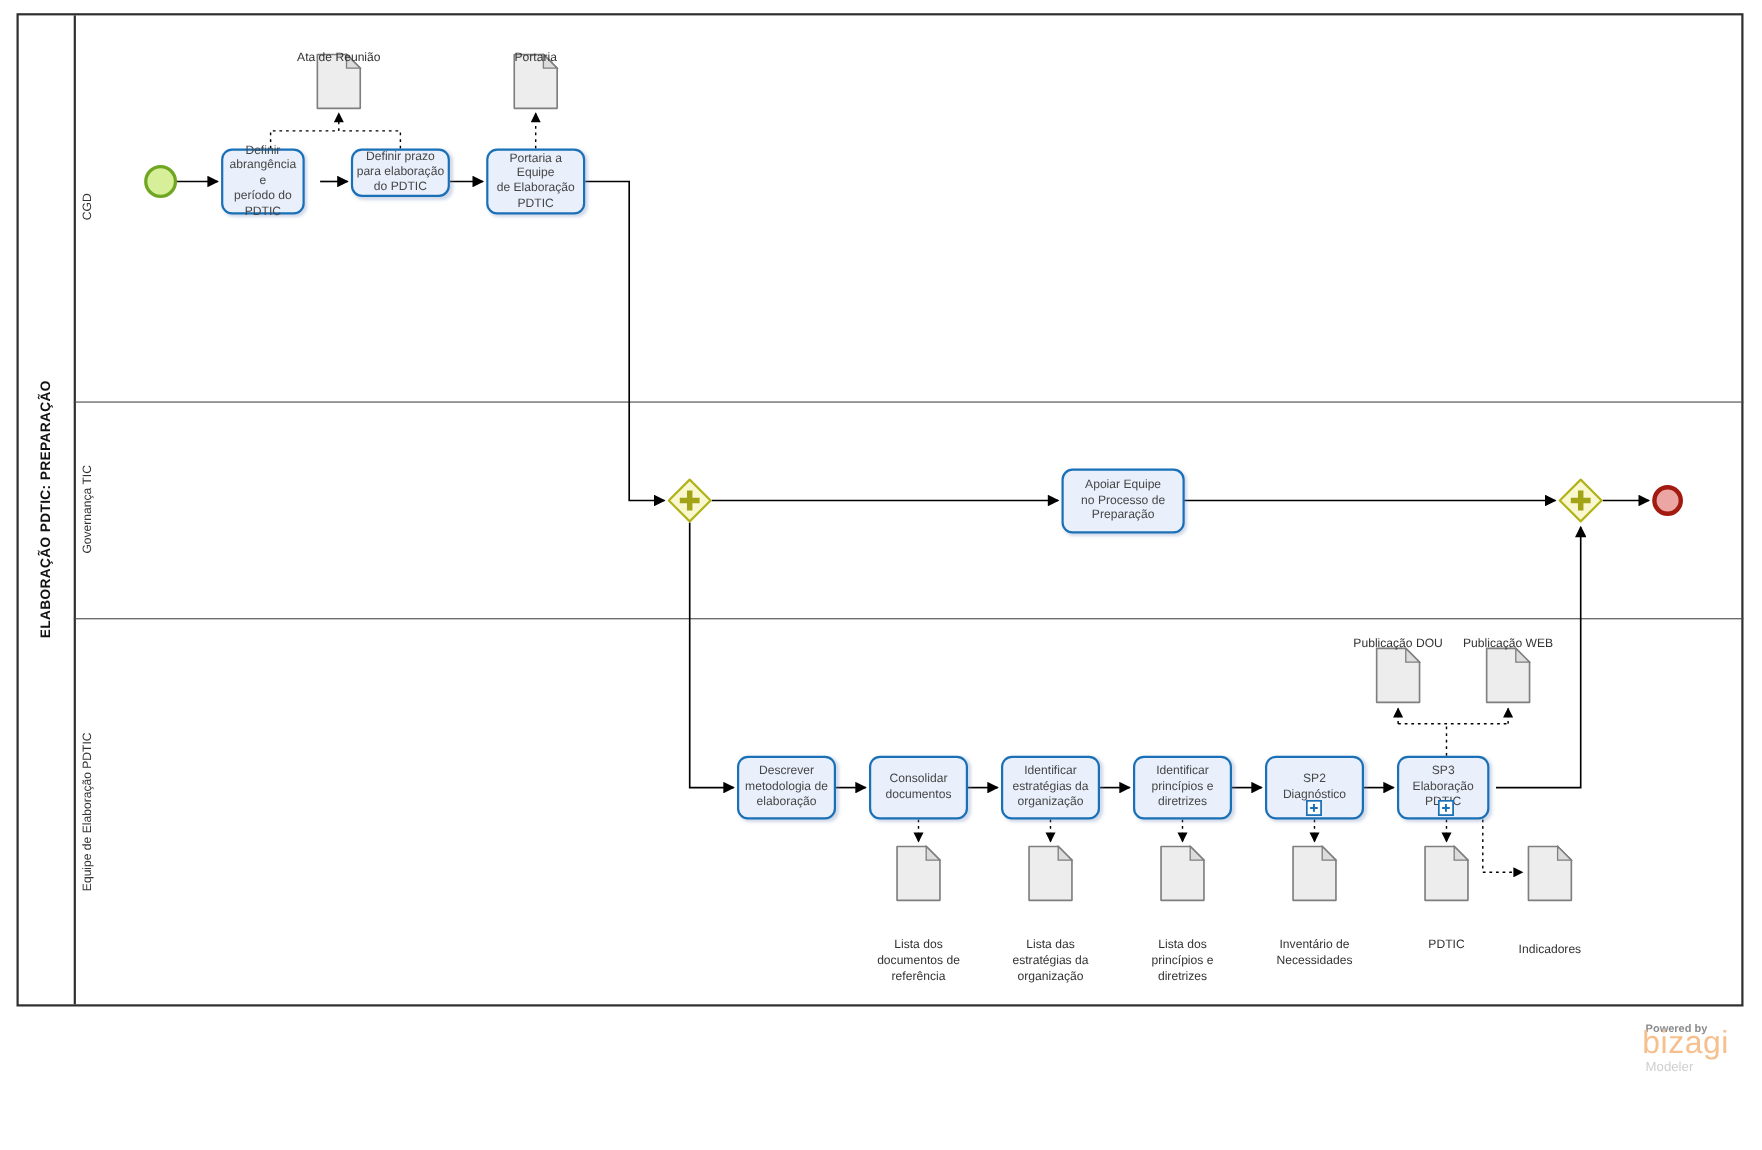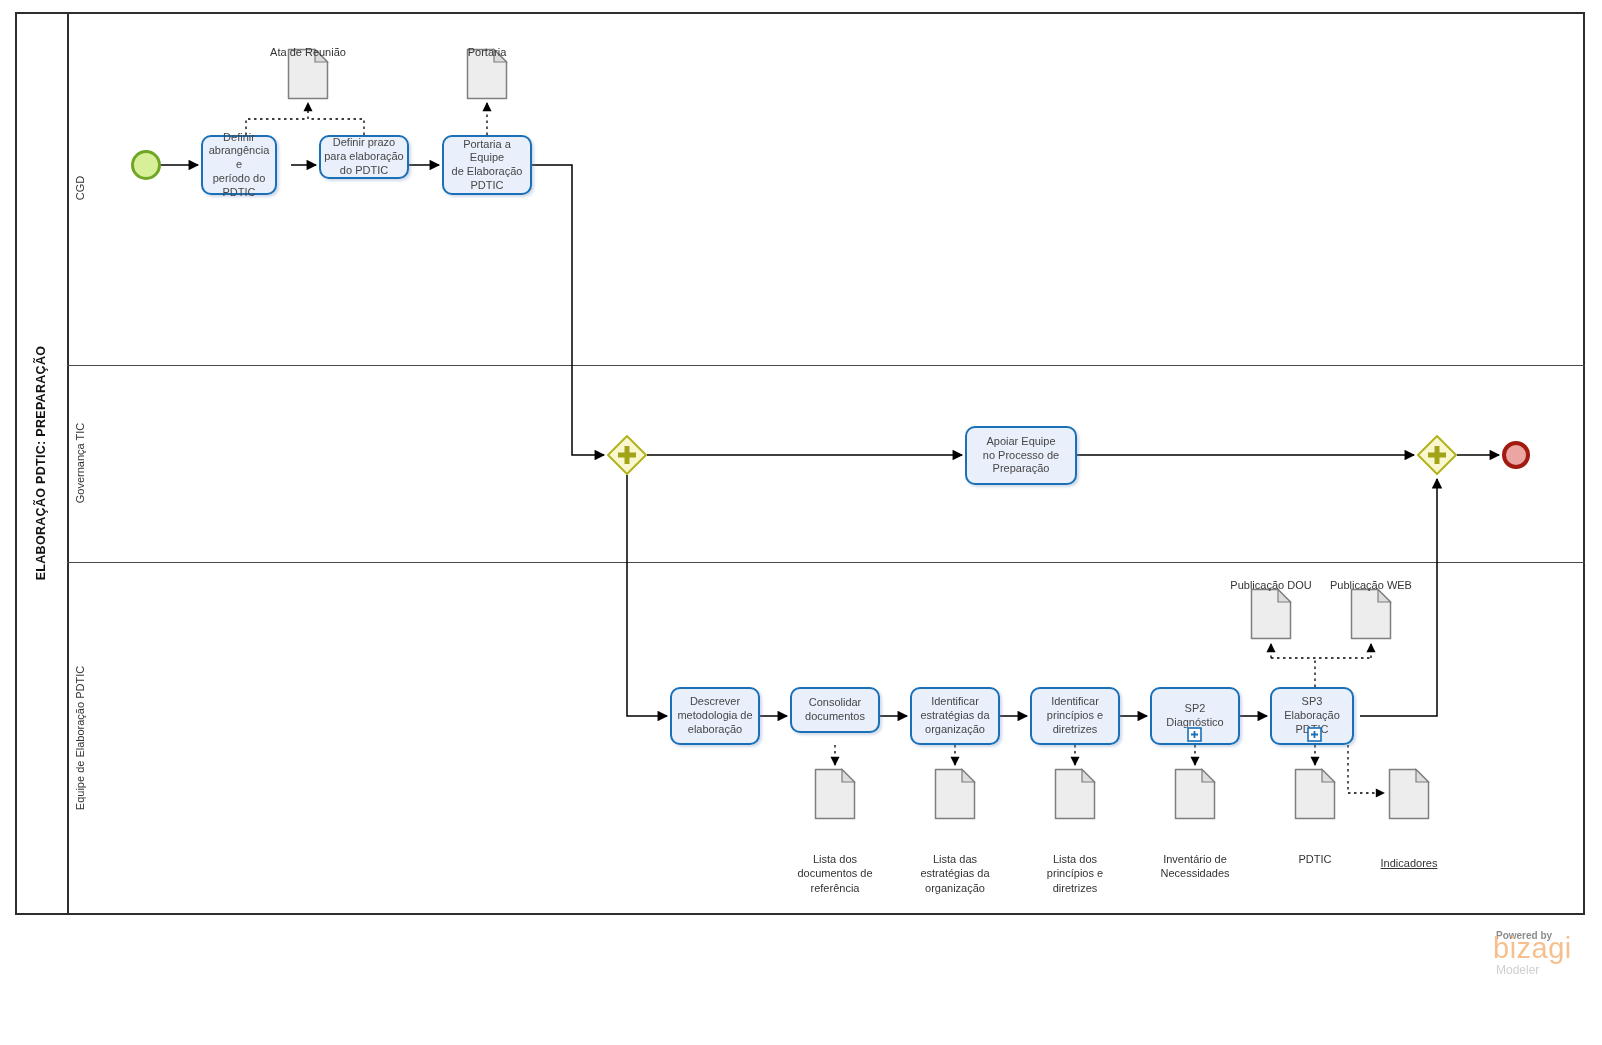--- a/index.html
+++ b/index.html
@@ -130,21 +130,21 @@
     <svg width="44" height="44" viewBox="0 0 44 44">
       <polygon points="22,3 41,22 22,41 3,22" fill="#f8f7cf" stroke="#b2b31b" stroke-width="2" stroke-linejoin="round"></polygon>
       <path d="M22,13 V31 M13,22 H31" stroke="#a2a316" stroke-width="5" fill="none"></path>
     </svg>
   </div>
   <div class="event event-end"></div>
 
   <div class="task" style="left:670px;top:687px;width:90px;height:58px;">Descrever
 metodologia de
 elaboração</div>
-  <div class="task" style="left:790px;top:687px;width:90px;height:46px;">Consolidar
+  <div class="task" style="left:790px;top:687px;width:90px;height:58px;">Consolidar
 documentos</div>
   <div class="task" style="left:910px;top:687px;width:90px;height:58px;">Identificar
 estratégias da
 organização</div>
   <div class="task" style="left:1030px;top:687px;width:90px;height:58px;">Identificar
 princípios e
 diretrizes</div>
   <div class="task" style="left:1150px;top:687px;width:90px;height:58px;">SP2
 Diagnóstico</div>
   <div class="task" style="left:1270px;top:687px;width:84px;height:58px;">SP3
@@ -225,19 +225,19 @@
     </svg>
   </div>
   <div class="doc-label" style="left:1255px;top:836px;">PDTIC</div>
 
   <div class="doc" style="left:1388px;top:768px;">
     <svg width="42" height="52" viewBox="0 0 42 52">
       <path d="M1.5,1.5 H28 L40.5,14 V50.5 H1.5 Z" fill="#ededed" stroke="#7f7f7f" stroke-width="1.5" stroke-linejoin="round"></path>
       <path d="M28,1.5 L28,14 L40.5,14 Z" fill="#dcdcdc" stroke="#7f7f7f" stroke-width="1.2"></path>
     </svg>
   </div>
-  <div class="doc-label" style="left:1349px;top:840px;text-decoration:underline;">Indicadores</div>
+  <div class="doc-label" style="left:1349px;top:840px;">Indicadores</div>
 
   <div class="powered-by">Powered by</div>
   <div class="logo-bizagi">bizagi</div>
   <div class="logo-modeler">Modeler</div>
 
 </div>
 
 </body></html>

